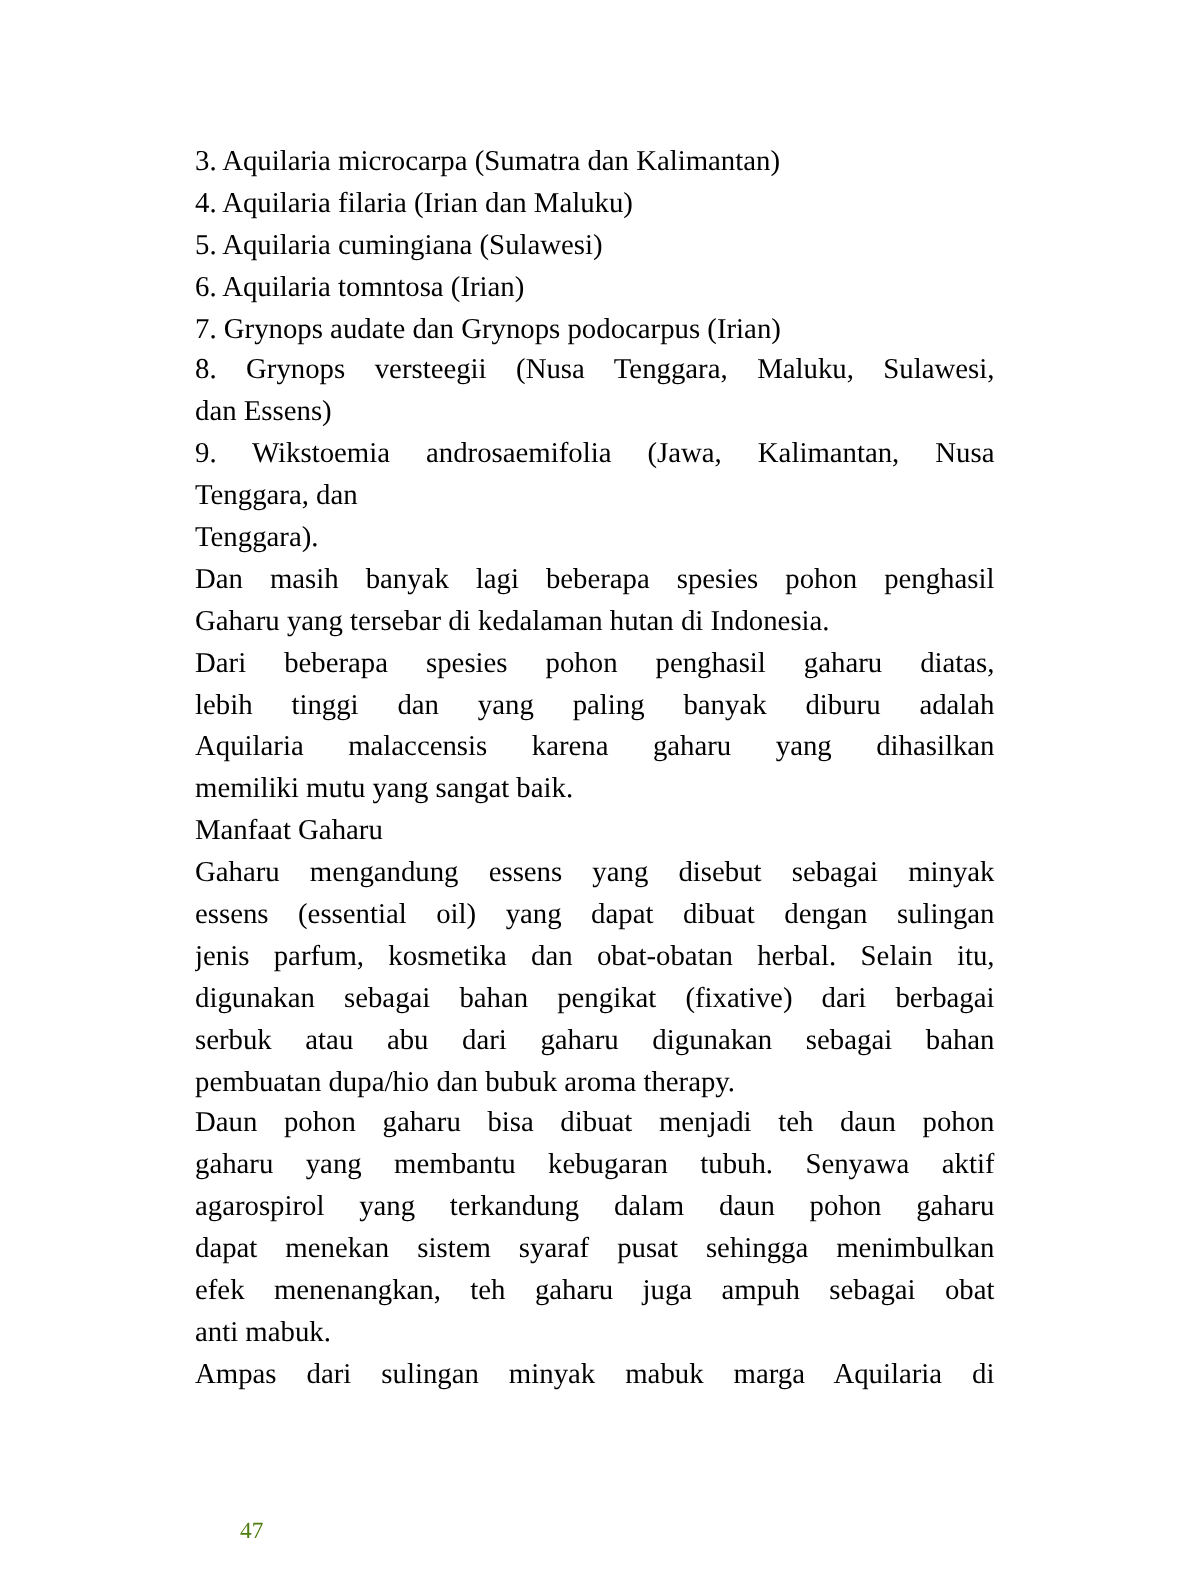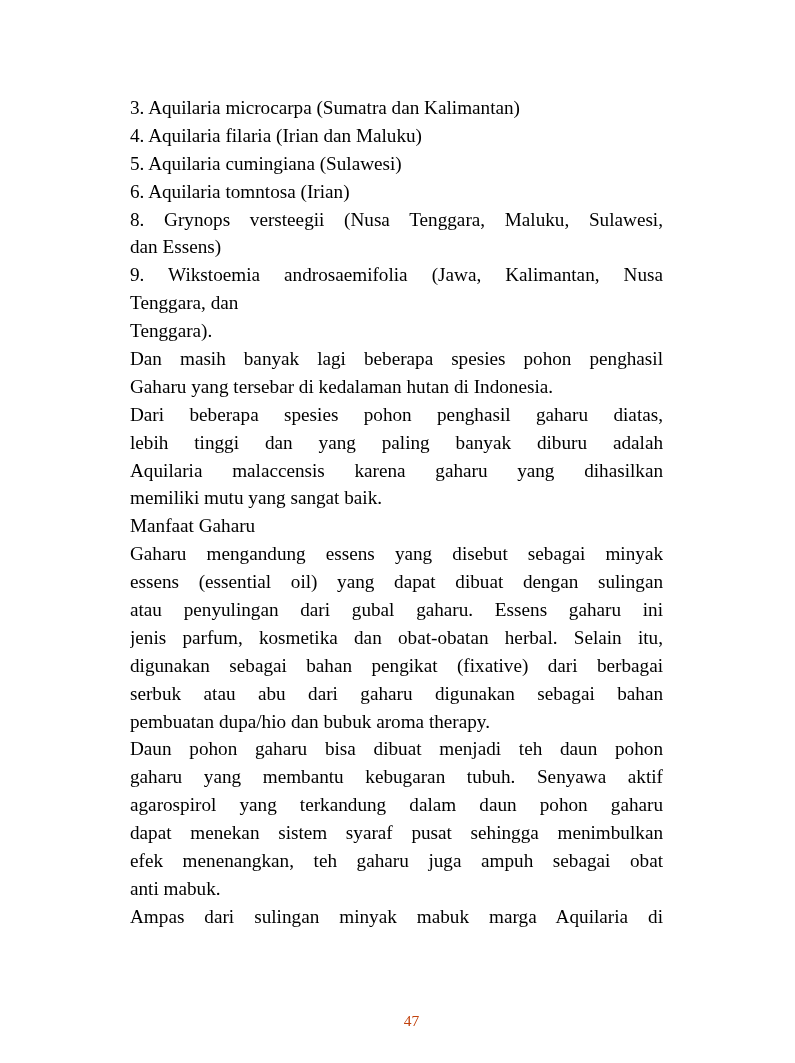--- a/index.html
+++ b/index.html
@@ -39,49 +39,48 @@
     text-align: left;
     text-align-last: left;
   }
   .page-number {
     position: absolute;
     left: 130px;
     top: 1012px;
     width: 533px;
     padding-left: 30px;
     box-sizing: border-box;
-    text-align: center;
     font-size: 15.5px;
-    color: #c2410c;
+    color: #4d7c0f;
   }
 </style>
 </head>
 <body>
 
 <div class="page">
   <div class="textblock">
       <div class="line left">3. Aquilaria microcarpa (Sumatra dan Kalimantan)</div>
       <div class="line left">4. Aquilaria filaria (Irian dan Maluku)</div>
       <div class="line left">5. Aquilaria cumingiana (Sulawesi)</div>
       <div class="line left">6. Aquilaria tomntosa (Irian)</div>
+      <div class="line left">7. Grynops audate dan Grynops podocarpus (Irian)</div>
       <div class="line justify">8. Grynops versteegii (Nusa Tenggara, Maluku, Sulawesi,</div>
       <div class="line left">dan Essens)</div>
       <div class="line justify">9. Wikstoemia androsaemifolia (Jawa, Kalimantan, Nusa</div>
       <div class="line left">Tenggara, dan</div>
       <div class="line left">Tenggara).</div>
       <div class="line justify">Dan masih banyak lagi beberapa spesies pohon penghasil</div>
       <div class="line left">Gaharu yang tersebar di kedalaman hutan di Indonesia.</div>
       <div class="line justify">Dari beberapa spesies pohon penghasil gaharu diatas,</div>
       <div class="line justify">lebih tinggi dan yang paling banyak diburu adalah</div>
       <div class="line justify">Aquilaria malaccensis karena gaharu yang dihasilkan</div>
       <div class="line left">memiliki mutu yang sangat baik.</div>
       <div class="line left">Manfaat Gaharu</div>
       <div class="line justify">Gaharu mengandung essens yang disebut sebagai minyak</div>
       <div class="line justify">essens (essential oil) yang dapat dibuat dengan sulingan</div>
-      <div class="line justify">atau penyulingan dari gubal gaharu. Essens gaharu ini</div>
       <div class="line justify">jenis parfum, kosmetika dan obat-obatan herbal. Selain itu,</div>
       <div class="line justify">digunakan sebagai bahan pengikat (fixative) dari berbagai</div>
       <div class="line justify">serbuk atau abu dari gaharu digunakan sebagai bahan</div>
       <div class="line left">pembuatan dupa/hio dan bubuk aroma therapy.</div>
       <div class="line justify">Daun pohon gaharu bisa dibuat menjadi teh daun pohon</div>
       <div class="line justify">gaharu yang membantu kebugaran tubuh. Senyawa aktif</div>
       <div class="line justify">agarospirol yang terkandung dalam daun pohon gaharu</div>
       <div class="line justify">dapat menekan sistem syaraf pusat sehingga menimbulkan</div>
       <div class="line justify">efek menenangkan, teh gaharu juga ampuh sebagai obat</div>
       <div class="line left">anti mabuk.</div>

